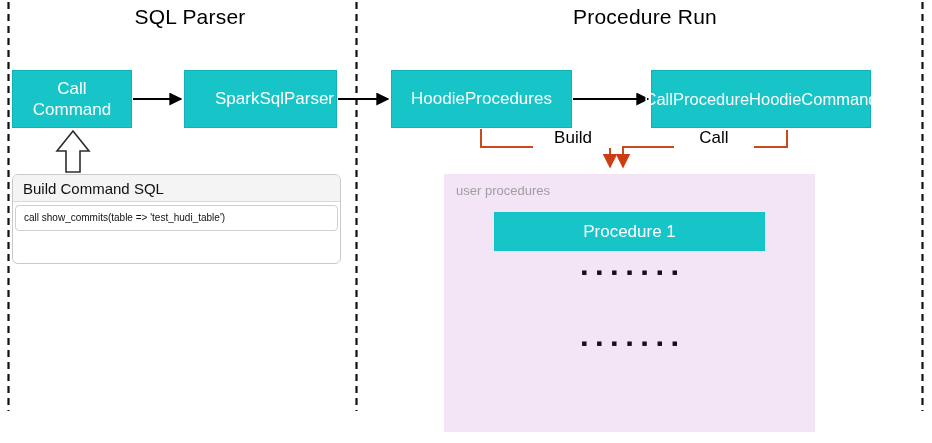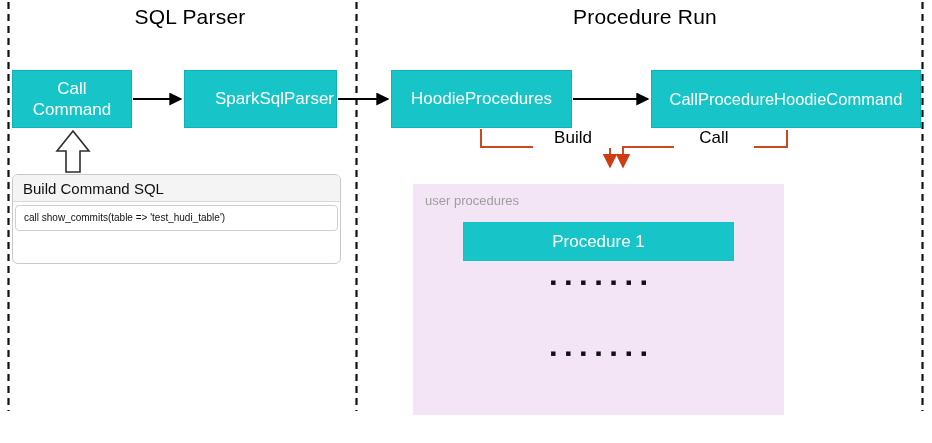--- a/index.html
+++ b/index.html
@@ -24,21 +24,21 @@
     position: absolute;
     background: #17c5c8;
     border: 1px solid #0fb2ba;
     color: #ffffff;
     display: flex; align-items: center; justify-content: center;
     text-align: center; font-size: 17px;
   }
   .node-call-command { left: 12px;  top: 70px; width: 120px; height: 58px; white-space: pre-line; line-height: 1.25; }
   .node-spark        { left: 184px; top: 70px; width: 153px; height: 58px; padding-left: 28px; }
   .node-hoodie       { left: 391px; top: 70px; width: 181px; height: 58px; }
-  .node-cphc         { left: 651px; top: 70px; width: 270px; height: 58px; font-size: 16.5px; }
+  .node-cphc         { left: 651px; top: 70px; width: 220px; height: 58px; font-size: 16.5px; }
 
   .edge-label {
     position: absolute; top: 128px; height: 20px;
     font-size: 17px; color: #000; text-align: center; width: 80px;
     background: #fff; line-height: 20px;
   }
   .label-build { left: 533px; }
   .label-call  { left: 674px; }
 
   
@@ -54,23 +54,22 @@
   }
   .sql-row {
     margin: 3px 2px 0 2px; height: 26px; line-height: 24px;
     border: 1px solid #cfcfcf; border-radius: 4px;
     background: #fff; padding-left: 8px;
     font-size: 10px; color: #111; white-space: nowrap; overflow: hidden;
   }
 
   
   .proc-panel {
-    position: absolute; left: 413px; top: 174px; width: 371px; height: 231px;
+    position: absolute; left: 444px; top: 174px; width: 371px; height: 258px;
     background: #f3e4f6;
-    margin-top: 10px;
   }
   .proc-panel-label {
     position: absolute; left: 12px; top: 9px;
     font-size: 13px; color: #9e9e9e;
   }
   .proc-box {
     position: absolute; left: 50px; width: 271px; height: 39px;
     background: #17c5c8; border: 1px solid #0fc3cb;
     color: #fff; font-size: 17px;
     display: flex; align-items: center; justify-content: center;

